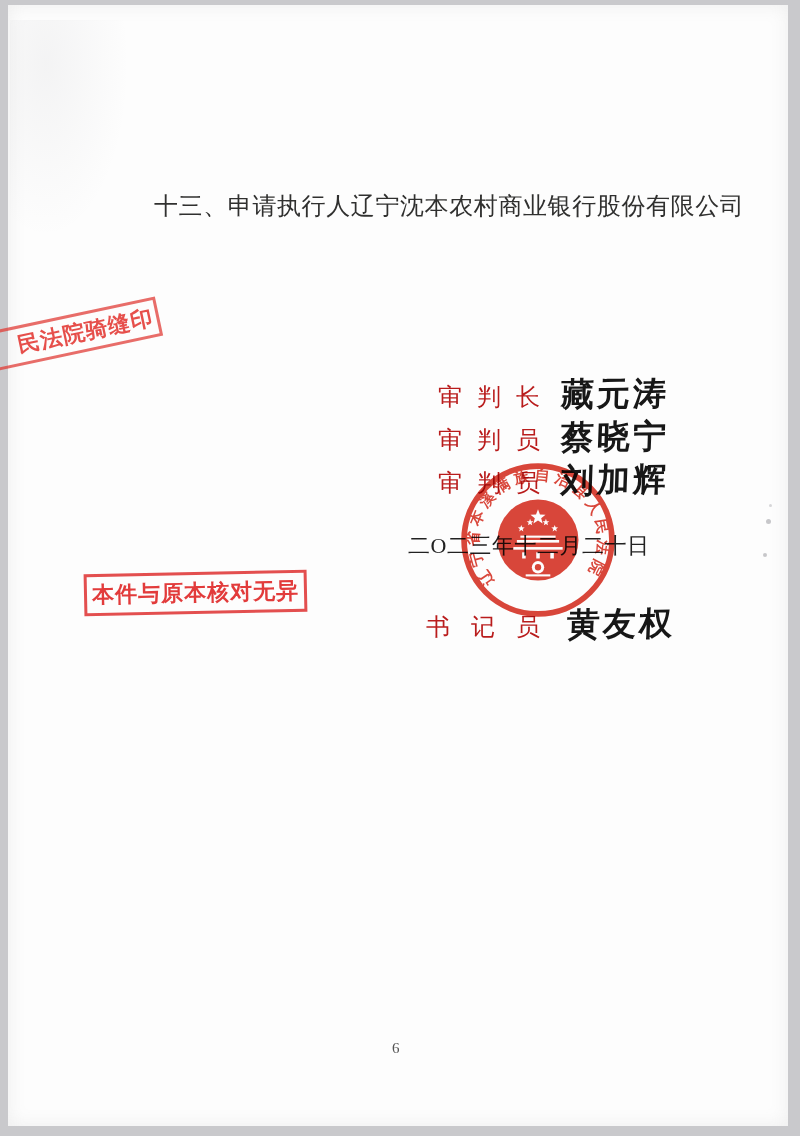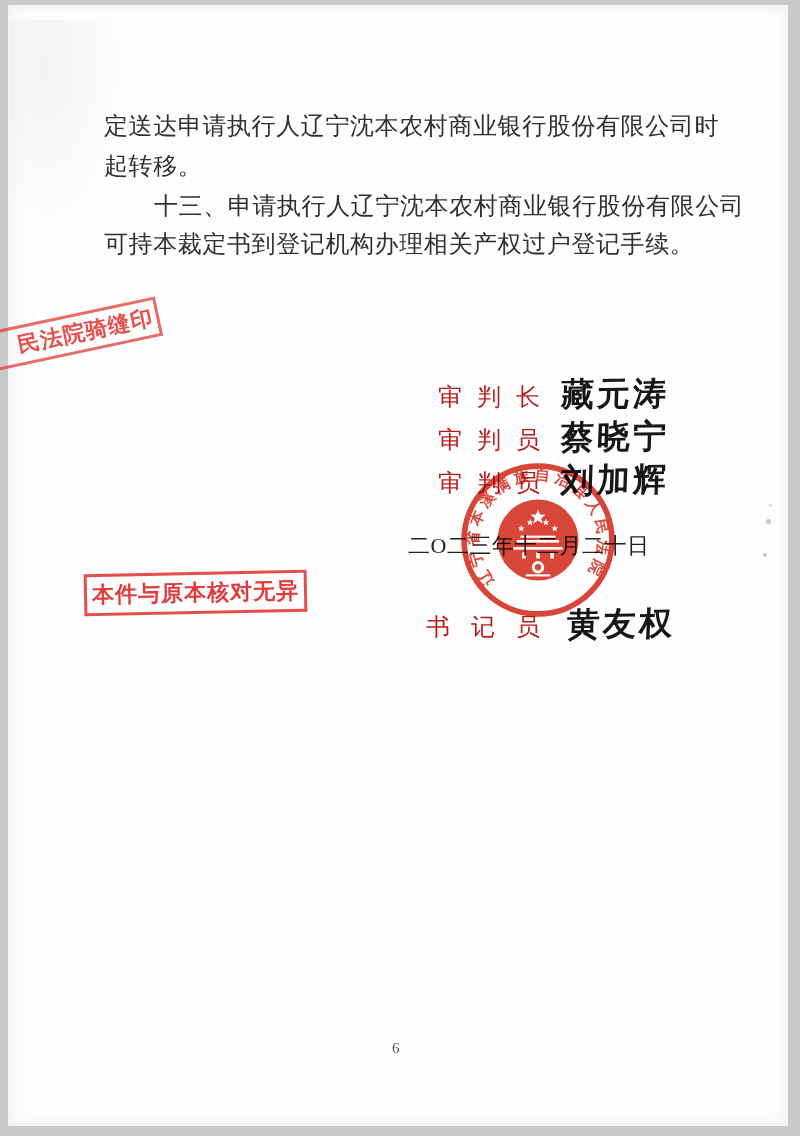--- a/index.html
+++ b/index.html
@@ -78,24 +78,21 @@
   .sp2{left:763px;top:553px;width:4px;height:4px;}
   .sp3{left:769px;top:504px;width:3px;height:3px;opacity:.4;}
 </style>
 </head>
 <body>
 
 <div class="scan">
   <div class="page"></div>
   <div class="smudge"></div>
 
-  <div class="bodyline" style="top:110px">定送达申请执行人辽宁沈本农村商业银行股份有限公司时</div>
-  <div class="bodyline" style="top:150px">起转移。</div>
   <div class="bodyline indent" style="top:190px">十三、申请执行人辽宁沈本农村商业银行股份有限公司</div>
-  <div class="bodyline" style="top:228px">可持本裁定书到登记机构办理相关产权过户登记手续。</div>
 
   <div class="seam-stamp">
     <span>民法院骑缝印</span>
   </div>
 
   <div class="sigrow" style="top:372px">
     <span class="role">审判长</span>
     <span class="name">藏元涛</span>
   </div>
   <div class="sigrow" style="top:415px">

